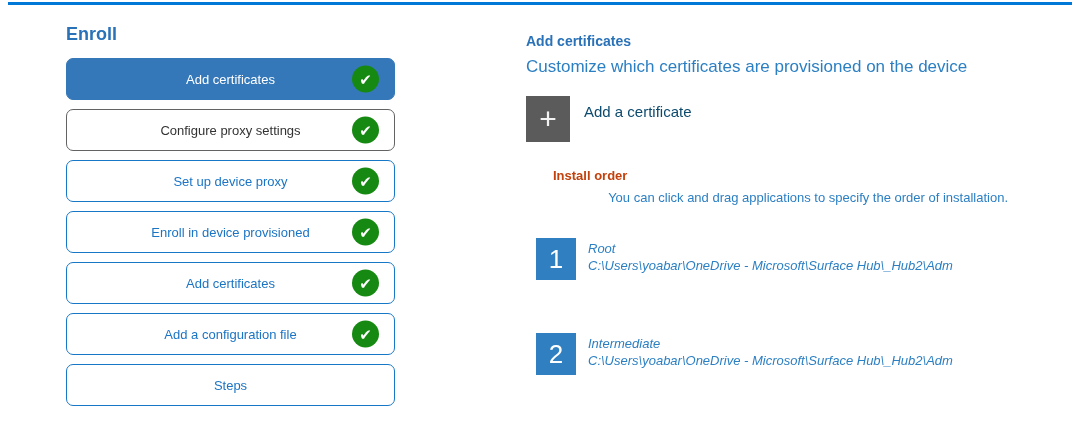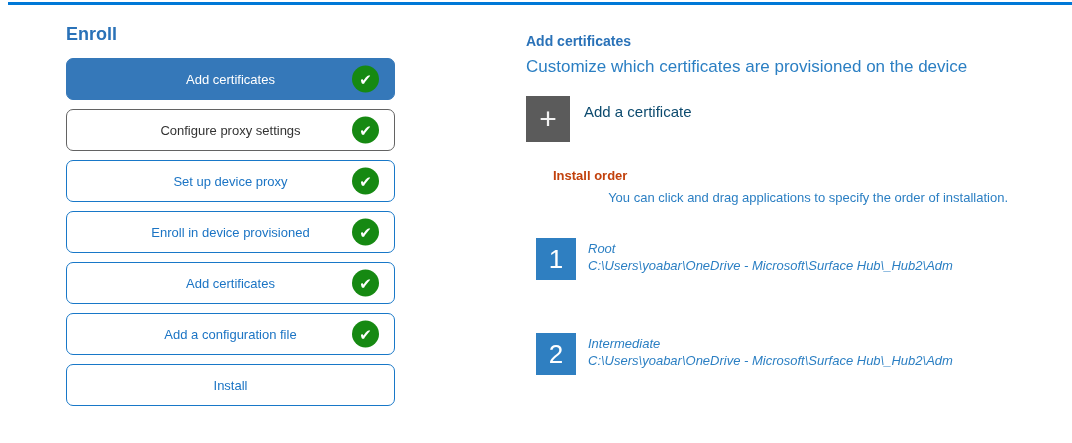--- a/index.html
+++ b/index.html
@@ -104,21 +104,21 @@
     <span>Add certificates</span>
     <span class="check">✔</span>
   </div>
 
   <div class="step outline">
     <span>Add a configuration file</span>
     <span class="check">✔</span>
   </div>
 
   <div class="step outline">
-    <span>Install</span>
+    <span>Steps</span>
   </div>
 </div>
 
 <div class="content">
   <h3 class="content-heading">Add certificates</h3>
   <p class="content-desc">Customize which certificates are provisioned on the device</p>
 
   <div class="add-row">
     <button class="plus-btn">
       <span>+</span>

